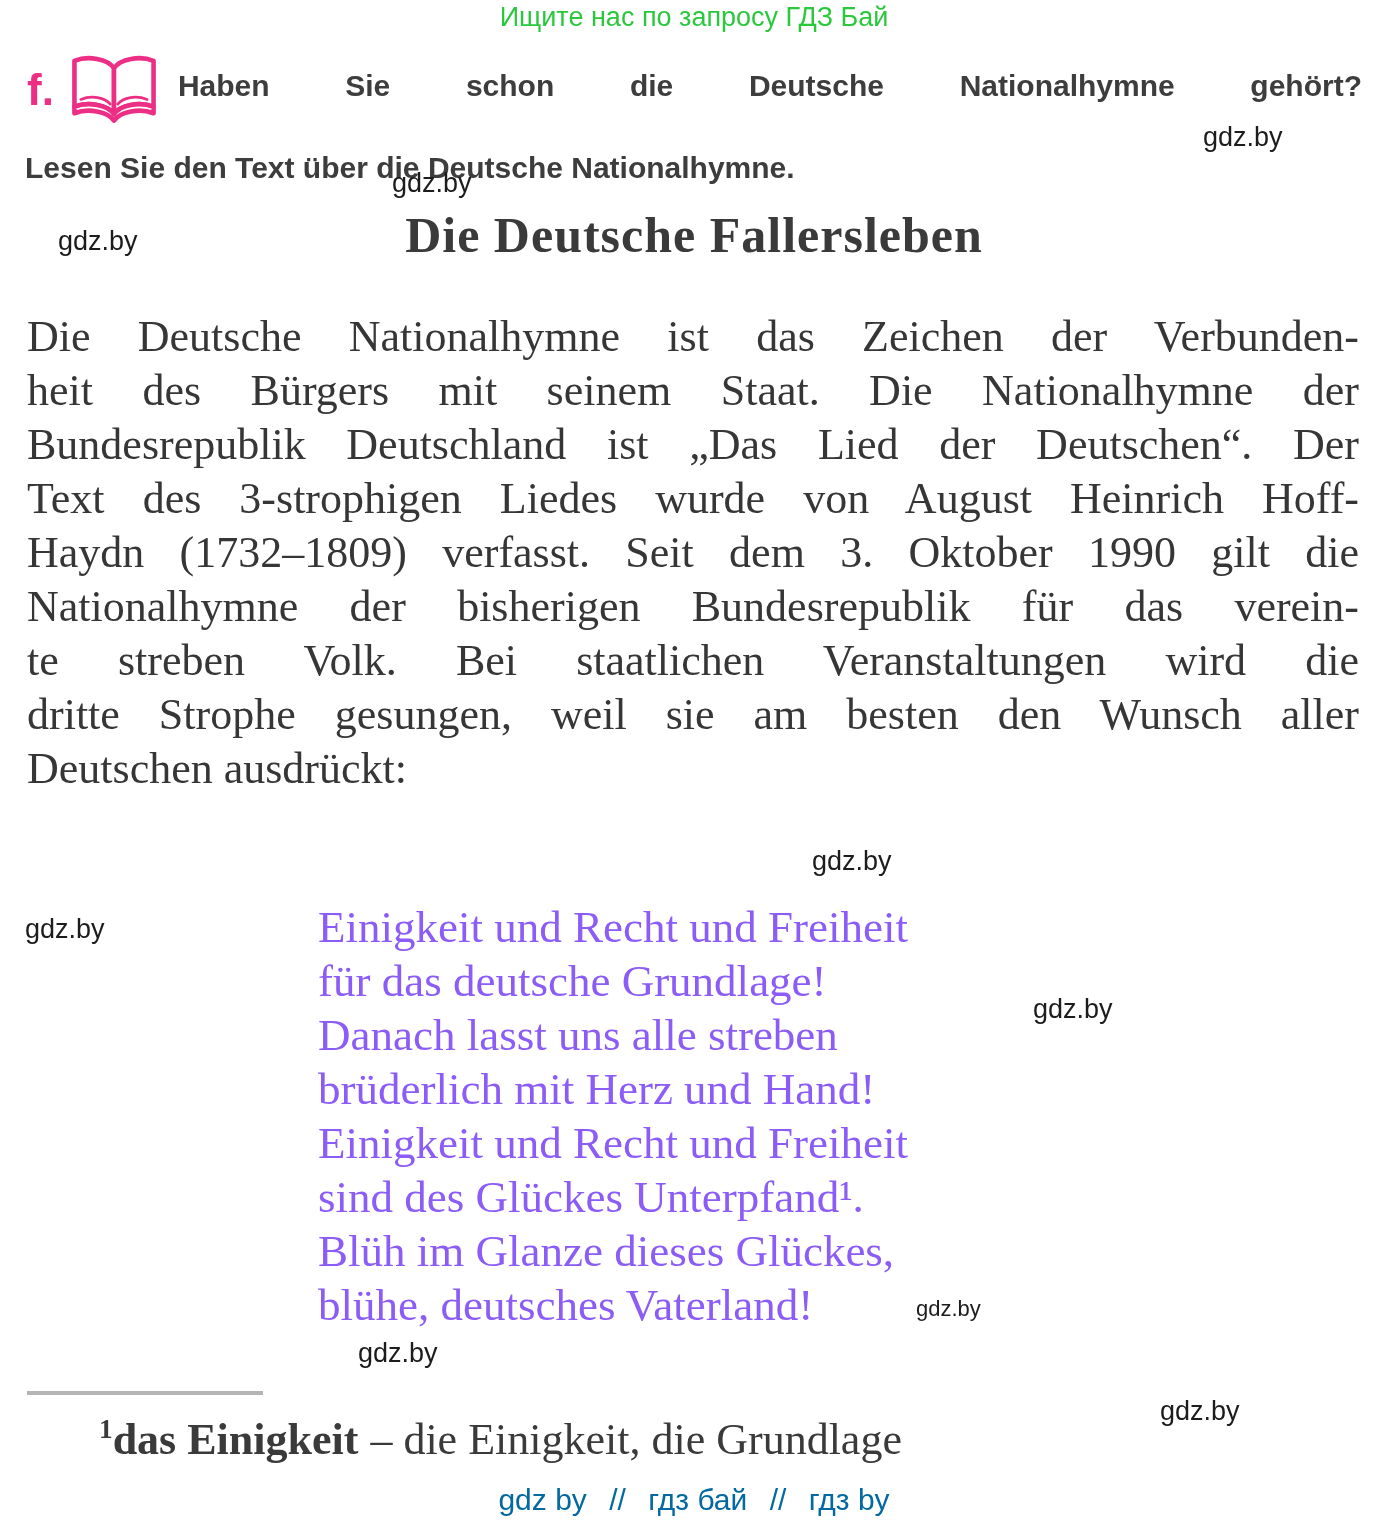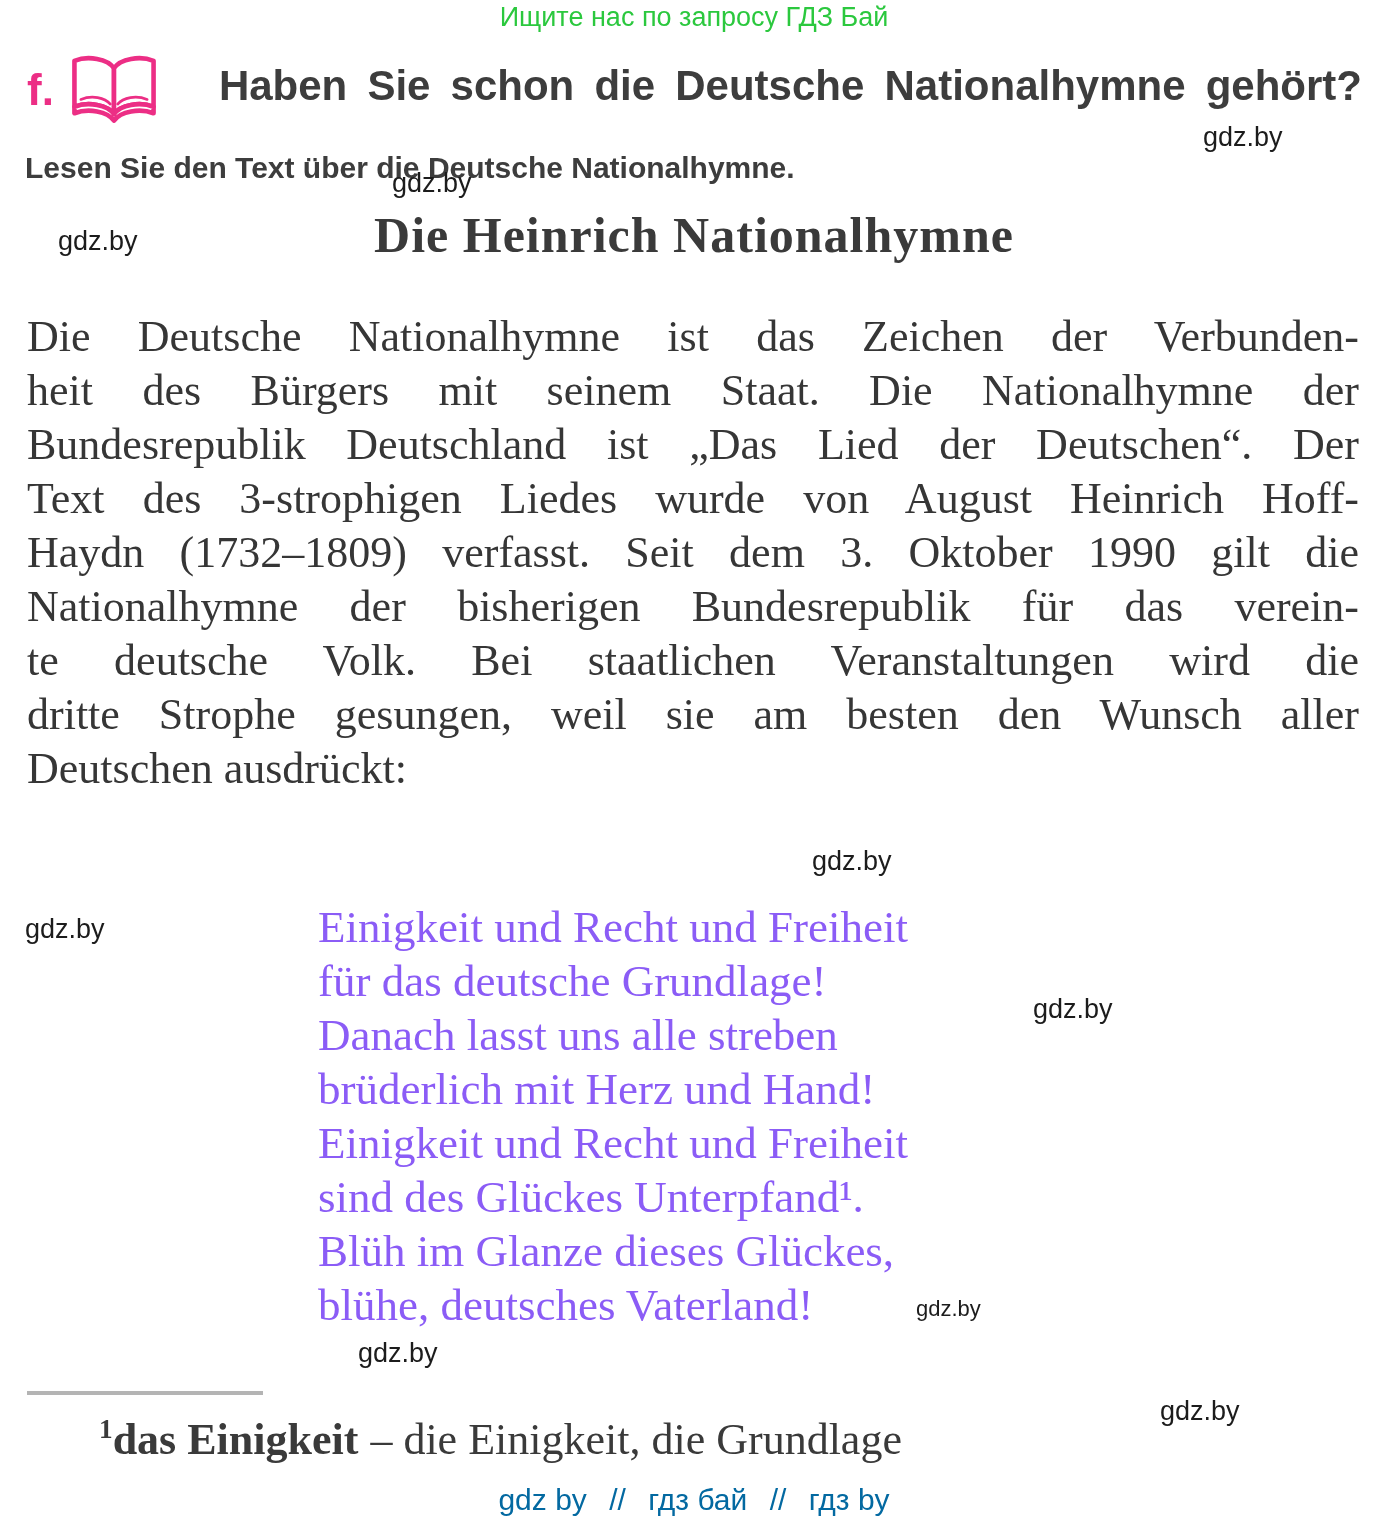--- a/index.html
+++ b/index.html
@@ -28,22 +28,22 @@
     font-family: "Liberation Sans", sans-serif; font-weight: bold;
     color: #3d3d3d; }
   .task-row { display: flex; align-items: flex-start; }
   .task-label {
     color: #ec2e85; font-size: 44px; line-height: 64px;
     margin-left: 2px; flex: 0 0 auto;
   }
   .book-icon { flex: 0 0 auto; margin: -4px 18px 0 14px; }
   .heading-l1 {
     flex: 1 1 auto;
-    font-size: 42px; line-height: 56px;
-    text-align: justify; text-align-last: justify; margin-left: 41px;
+    font-size: 30px; line-height: 56px;
+    text-align: justify; text-align-last: justify;
   }
   .heading-l2 { font-size: 30px; line-height: 48px; margin-top: 8px; }
 
   
   .title {
     position: absolute; top: 206px; left: 0; right: 0;
     text-align: center;
     font-weight: bold; font-size: 50px; letter-spacing: 1px;
     color: #3a3a3a;
   }
@@ -123,30 +123,30 @@
             <path d="M14 49 C26 44 40 47 46 54"></path>
             <path d="M86 49 C74 44 60 47 54 54"></path>
           </g>
         </svg>
       </span>
       <span class="heading-l1">Haben Sie schon die Deutsche Nationalhymne gehört?</span>
     </div>
     <div class="heading-l2">Lesen Sie den Text über die Deutsche Nationalhymne.</div>
   </div>
 
-  <div class="title">Die Heinrich Nationalhymne</div>
+  <div class="title">Die Deutsche Fallersleben</div>
 
   <div class="body-text">
     <div class="jline">Die Deutsche Nationalhymne ist das Zeichen der Verbunden-</div>
     <div class="jline">heit des Bürgers mit seinem Staat. Die Nationalhymne der</div>
     <div class="jline">Bundesrepublik Deutschland ist „Das Lied der Deutschen“. Der</div>
     <div class="jline">Text des 3-strophigen Liedes wurde von August Heinrich Hoff-</div>
     <div class="jline">Haydn (1732–1809) verfasst. Seit dem 3. Oktober 1990 gilt die</div>
     <div class="jline">Nationalhymne der bisherigen Bundesrepublik für das verein-</div>
-    <div class="jline">te deutsche Volk. Bei staatlichen Veranstaltungen wird die</div>
+    <div class="jline">te streben Volk. Bei staatlichen Veranstaltungen wird die</div>
     <div class="jline">dritte Strophe gesungen, weil sie am besten den Wunsch aller</div>
     <div class="plain">Deutschen ausdrückt:</div>
   </div>
 
   <div class="poem">
     <div>Einigkeit und Recht und Freiheit</div>
     <div>für das deutsche Grundlage!</div>
     <div>Danach lasst uns alle streben</div>
     <div>brüderlich mit Herz und Hand!</div>
     <div>Einigkeit und Recht und Freiheit</div>

